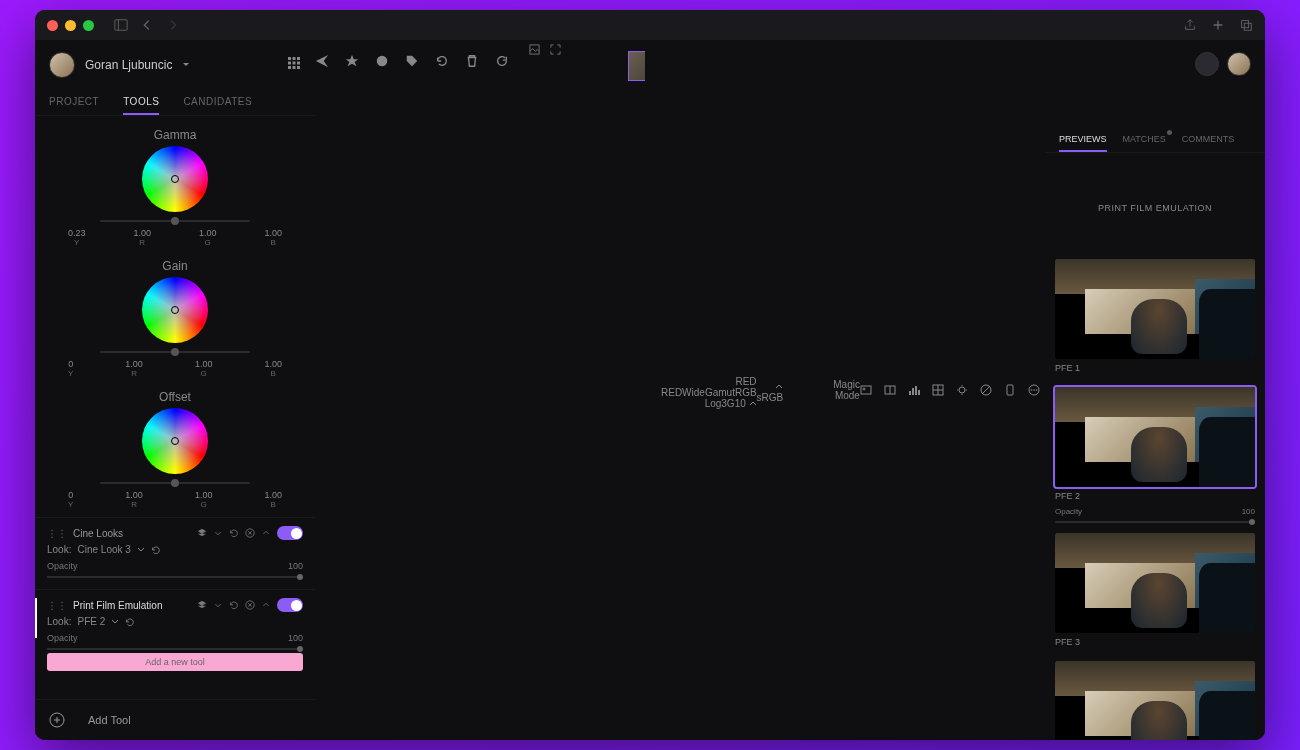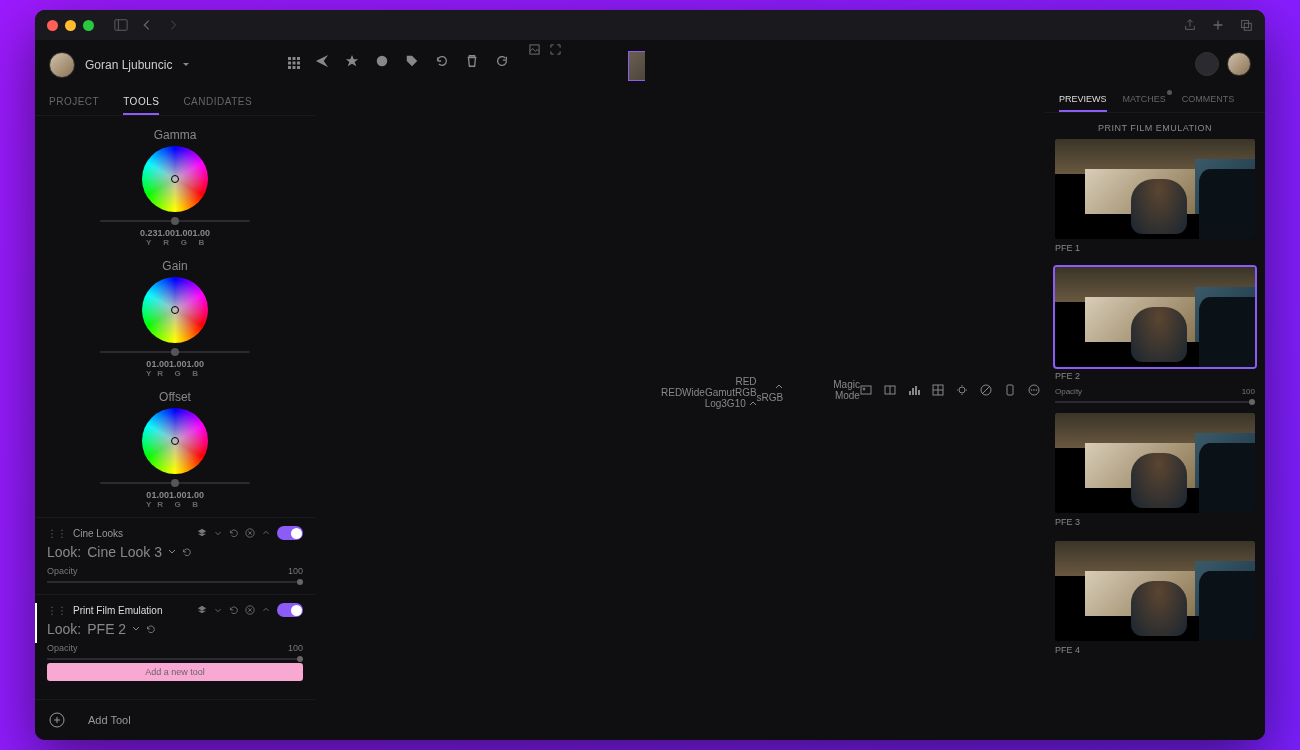--- a/index.html
+++ b/index.html
@@ -22,31 +22,31 @@
 .tab { color: #666; font-size: 10px; letter-spacing: 0.5px; padding: 6px 0; cursor: pointer; }
 .tab.active { color: #ddd; border-bottom: 2px solid #8b5cf6; }
 .tools-scroll { flex: 1; overflow-y: auto; padding: 8px 0; }
 .wheel-section { text-align: center; padding: 4px 0 8px; }
 .wheel-label { color: #888; font-size: 12px; margin-bottom: 4px; }
 .color-wheel { width: 66px; height: 66px; border-radius: 50%; margin: 0 auto 8px; position: relative; background: conic-gradient(from 90deg, #ff0080, #ff0000, #ff8000, #ffff00, #80ff00, #00ff00, #00ff80, #00ffff, #0080ff, #0000ff, #8000ff, #ff00ff, #ff0080); cursor: pointer; }
 .color-wheel::before { content:''; position:absolute; inset:0; border-radius:50%; background: radial-gradient(circle, #bbb 0%, transparent 65%); }
 .wheel-dot { position: absolute; width: 8px; height: 8px; border: 1.5px solid #000; border-radius: 50%; top: 50%; left: 50%; transform: translate(-50%,-50%); background: transparent; }
 .mini-slider { width: 150px; height: 2px; background: #2a2a30; margin: 6px auto; position: relative; border-radius: 2px; }
 .mini-slider::after { content:''; position:absolute; width:8px; height:8px; background:#555; border-radius:50%; top:-3px; left:50%; transform:translateX(-50%); }
-.rgb-row { display: flex; justify-content: center; padding: 0 18px; font-weight: bold; }
+.rgb-row { display: flex; justify-content: space-between; padding: 0 33px; }
 .rgb-item { text-align: center; }
 .rgb-val { color: #888; font-size: 9px; }
 .rgb-lab { color: #666; font-size: 8px; }
 .tool-row { padding: 8px 12px; border-top: 1px solid #1a1a1e; }
 .tool-head { display: flex; align-items: center; gap: 6px; color: #999; font-size: 10px; }
 .tool-head.active { color: #ddd; font-weight: 500; }
 .tool-icons { margin-left: auto; display: flex; gap: 6px; align-items: center; }
 .toggle { width: 26px; height: 14px; background: #8b5cf6; border-radius: 7px; position: relative; cursor: pointer; }
 .toggle::after { content:''; position:absolute; width:11px; height:11px; background:#fff; border-radius:50%; top:1.5px; right:1.5px; }
-.look-row { display: flex; align-items: center; gap: 6px; color: #888; font-size: 14px; padding: 4px 0; }
+.look-row { display: flex; align-items: center; gap: 6px; color: #888; font-size: 10px; padding: 4px 0; }
 .opacity-row { display: flex; justify-content: space-between; color: #777; font-size: 9px; padding: 2px 0; align-items: center; }
 .opacity-slider { height: 2px; background: #2a2a30; margin: 3px 0; position: relative; }
 .opacity-slider::after { content:''; position:absolute; width:6px; height:6px; background:#666; border-radius:50%; top:-2px; right:0; }
 .add-new-tool { text-align: center; color: #666; font-size: 9px; padding: 4px; background: #f9a8d4; border-radius: 3px; margin-top: 0; cursor: pointer; }
 .add-tool-btn { padding: 12px 14px; border-top: 1px solid #1a1a1e; color: #999; font-size: 11px; display: flex; align-items: center; gap: 23px; cursor: pointer; }
 .center-panel { flex: 1; background: #0f0f12; display: flex; flex-direction: row; overflow: hidden; text-align: right; }
 .center-toolbar { display: flex; justify-content: center; gap: 16px; padding: 14px 0; color: #888; }
 .center-toolbar svg { width: 14px; height: 14px; cursor: pointer; }
 .viewer-controls { display: flex; justify-content: flex-end; gap: 10px; padding: 4px 20px; color: #777; }
 .viewer-controls svg { width: 11px; height: 11px; cursor: pointer; }
@@ -59,21 +59,21 @@
 .seat-back { position: absolute; bottom:0; right:0; width: 28%; height: 70%; background: linear-gradient(90deg, #0a0f15 0%, #1a2530 100%); border-radius: 20% 0 0 0; }
 .left-post { position: absolute; top:0; left:0; width: 8%; height: 100%; background: #0a0f12; }
 .filmstrip { display: flex; gap: 4px; padding: 12px 16px; overflow-x: hidden; }
 .thumb { width: 44px; height: 28px; background: linear-gradient(135deg,#3a3a35,#1a1a18); flex-shrink: 0; cursor: pointer; position: relative; }
 .thumb.sel { outline: 1.5px solid #8b5cf6; }
 .thumb.bright { background: linear-gradient(135deg,#6a6050,#3a3530); }
 .thumb-dot { position:absolute; bottom:-6px; left:50%; transform:translateX(-50%); width:3px; height:3px; background:#8b5cf6; border-radius:50%; }
 .bottom-bar { display: flex; align-items: center; padding: 10px 16px; color: #888; font-size: 10px; }
 .bottom-bar .right { margin-left: auto; display: flex; gap: 12px; align-items: center; }
 .meta-row { display: flex; align-items: center; padding: 4px 16px 0; color: #888; font-size: 10px; justify-content: space-between; }
-.right-panel { width: 220px; background: #0f0f12; display: flex; flex-direction: column; overflow: hidden; }
+.right-panel { width: 220px; background: #0f0f12; display: flex; flex-direction: column; overflow: hidden; gap: 40px; }
 .right-top { display: flex; justify-content: flex-end; gap: 8px; padding: 12px 14px; }
 .ravatar { width: 24px; height: 24px; border-radius: 50%; background: #2a2a30; border: 1px solid #333; }
 .ravatar.act { background: linear-gradient(135deg,#d0c0a8,#8b7355); }
 .rtabs { display: flex; gap: 16px; padding: 0 14px; font-size: 9px; border-bottom: 1px solid #1a1a1e; }
 .rtab { color: #666; padding: 6px 0; cursor: pointer; position: relative; }
 .rtab.active { color: #ddd; border-bottom: 2px solid #8b5cf6; }
 .badge { position: absolute; top: 2px; right: -6px; width: 5px; height: 5px; background: #555; border-radius: 50%; }
 .preset-header { color: #888; font-size: 9px; text-align: center; padding: 10px 0 6px; letter-spacing: 0.5px; }
 .preset-list { flex: 1; overflow-y: auto; padding: 0 10px; }
 .preset { margin-bottom: 10px; cursor: pointer; }

